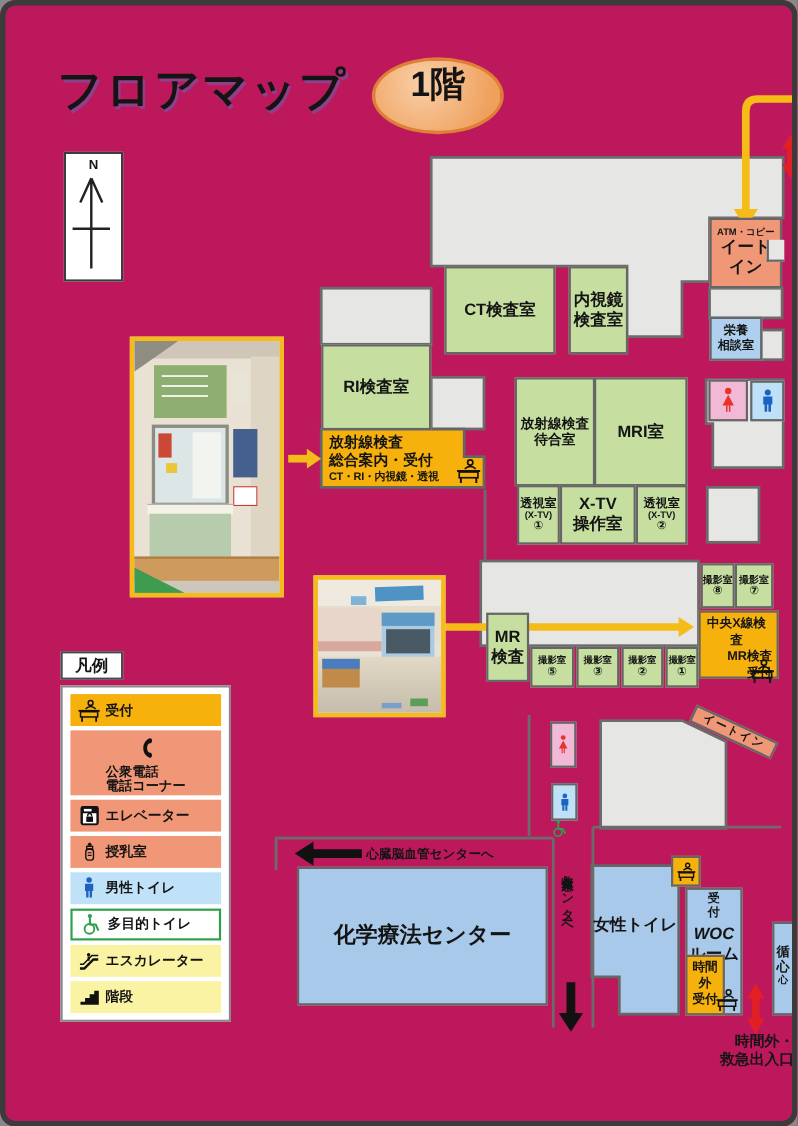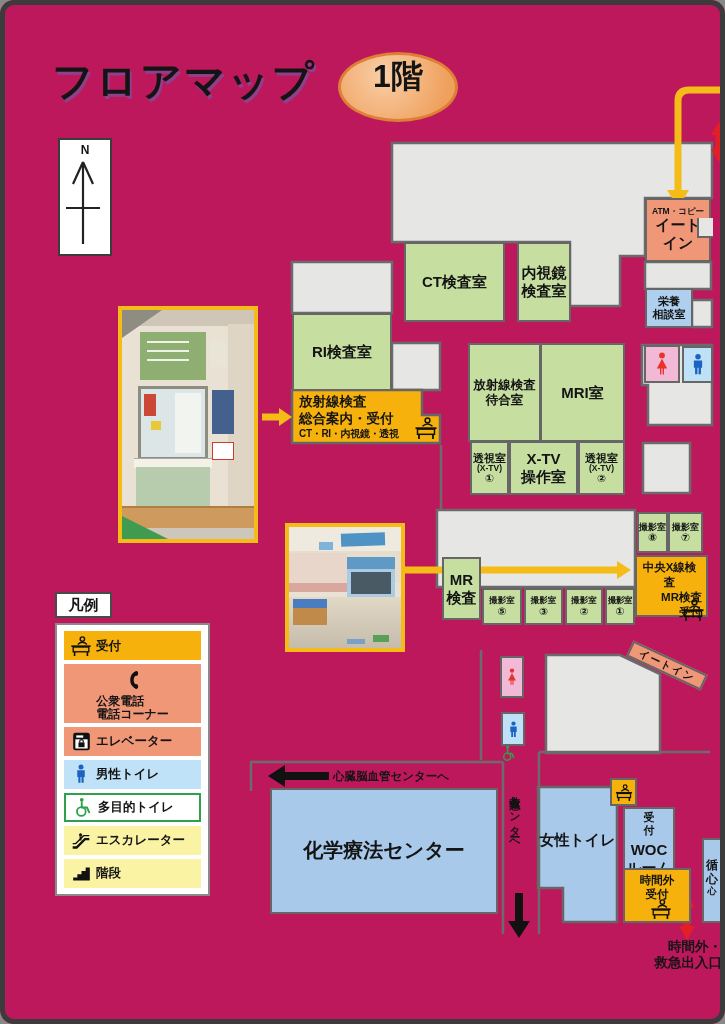--- a/index.html
+++ b/index.html
@@ -232,24 +232,24 @@
   <div class="r blue f20" style="left:270px;top:788px;width:228px;height:126px;">
     <span>化学療法センター</span>
   </div>
 
   <div class="txt f15" style="left:538px;top:831px;width:79px;text-align:center;">
     <span>女性トイレ</span>
   </div>
 
   <div class="r blue" style="left:623px;top:807px;width:52px;height:116px;justify-content:flex-start;">
     <span class="f11" style="margin-top:2px;letter-spacing:9px;padding-left:9px;">受付</span>
-    <span class="f13" style="margin-top:4px;">WOC</span>
+    <span class="f13" style="margin-top:4px;font-style:italic;">WOC</span>
     <span class="f13">ルーム</span>
   </div>
-  <div class="r yellow" style="left:623px;top:868px;width:68px;height:55px;justify-content:flex-start;line-height:1.25;z-index:5;">
+  <div class="r yellow" style="left:623px;top:868px;width:36px;height:55px;justify-content:flex-start;line-height:1.25;z-index:5;">
     <span class="f115" style="margin-top:3px;">時間外</span>
     <span class="f115">受付</span>
   </div>
   <div class="iconbox" style="left:649px;top:898px;width:24px;height:22px;z-index:8;">
     <svg width="24" height="22" viewBox="0 0 26 24">
         <circle cx="14.5" cy="4.4" r="2.4" fill="none" stroke="#111" stroke-width="1.5"></circle>
         <path d="M9.5 10.3 Q14.5 5.6 19.5 10.3" fill="none" stroke="#111" stroke-width="1.5"></path>
         <rect x="2.5" y="11.3" width="21" height="1.8" fill="#111"></rect>
         <rect x="4.5" y="13.1" width="17" height="5.2" fill="none" stroke="#111" stroke-width="1.5"></rect>
         <path d="M6 18.5 V23 M20 18.5 V23" stroke="#111" stroke-width="1.8"></path>
@@ -399,20 +399,31 @@
           <svg width="21" height="21" viewBox="0 0 24 24">
             <rect x="2.5" y="2" width="19" height="20" rx="2.5" fill="#111"></rect>
             <rect x="6" y="5" width="8" height="2.6" fill="#fff"></rect>
             <rect x="5" y="9.5" width="14" height="10.5" fill="#fff"></rect>
             <rect x="8.5" y="13" width="7" height="5.5" fill="#111"></rect>
             <path d="M10 13 v-1.2 a2 2 0 0 1 4 0 V13" fill="none" stroke="#111" stroke-width="1.4"></path>
           </svg>
         </span>
       <span class="lt">エレベーター</span>
     </div>
+    <div class="lrow" style="background:#f09778;">
+      <span class="ic">
+          <svg width="19" height="22" viewBox="0 0 24 24">
+            <path d="M12 1.5 q3 1.8 2.4 4 h-4.8 q-.6 -2.2 2.4 -4 z" fill="#111"></path>
+            <rect x="8.6" y="6.2" width="6.8" height="2.8" fill="none" stroke="#111" stroke-width="1.5"></rect>
+            <rect x="7.6" y="9.6" width="8.8" height="12.4" rx="3" fill="none" stroke="#111" stroke-width="1.6"></rect>
+            <path d="M9.8 13.5 h4.4 M9.8 16.5 h4.4" stroke="#111" stroke-width="1.3"></path>
+          </svg>
+        </span>
+      <span class="lt">授乳室</span>
+    </div>
     <div class="lrow" style="background:#c0e2f8;">
       <span class="ic">
           <svg width="20" height="22" viewBox="0 0 24 24">
             <g fill="#1b62c1">
               <circle cx="12" cy="3.6" r="3"></circle>
               <path d="M7.5 7.6 H16.5 V15.6 H15.2 V22.6 H12.6 V15.6 H11.4 V22.6 H8.8 V15.6 H7.5 Z"></path>
             </g>
           </svg>
         </span>
       <span class="lt">男性トイレ</span>

